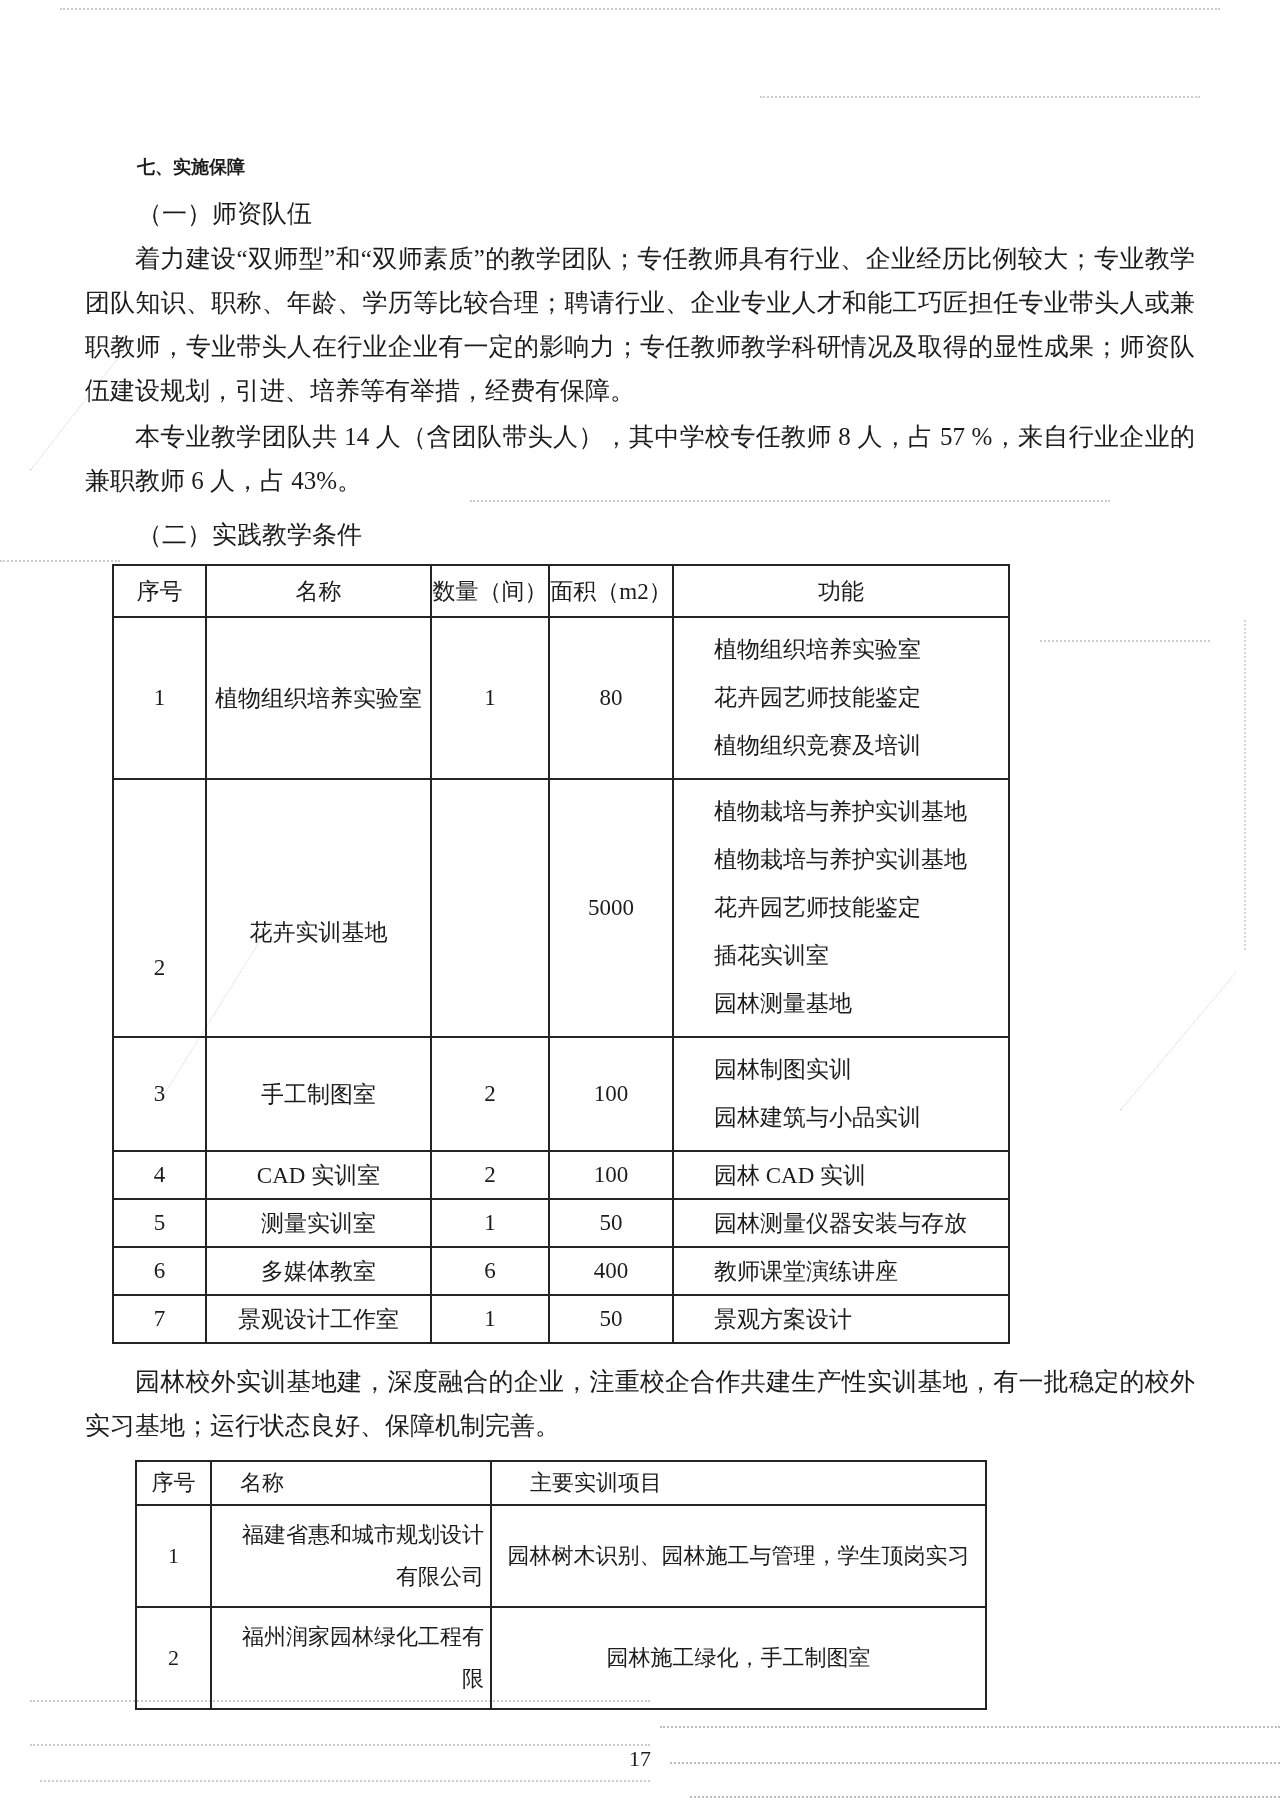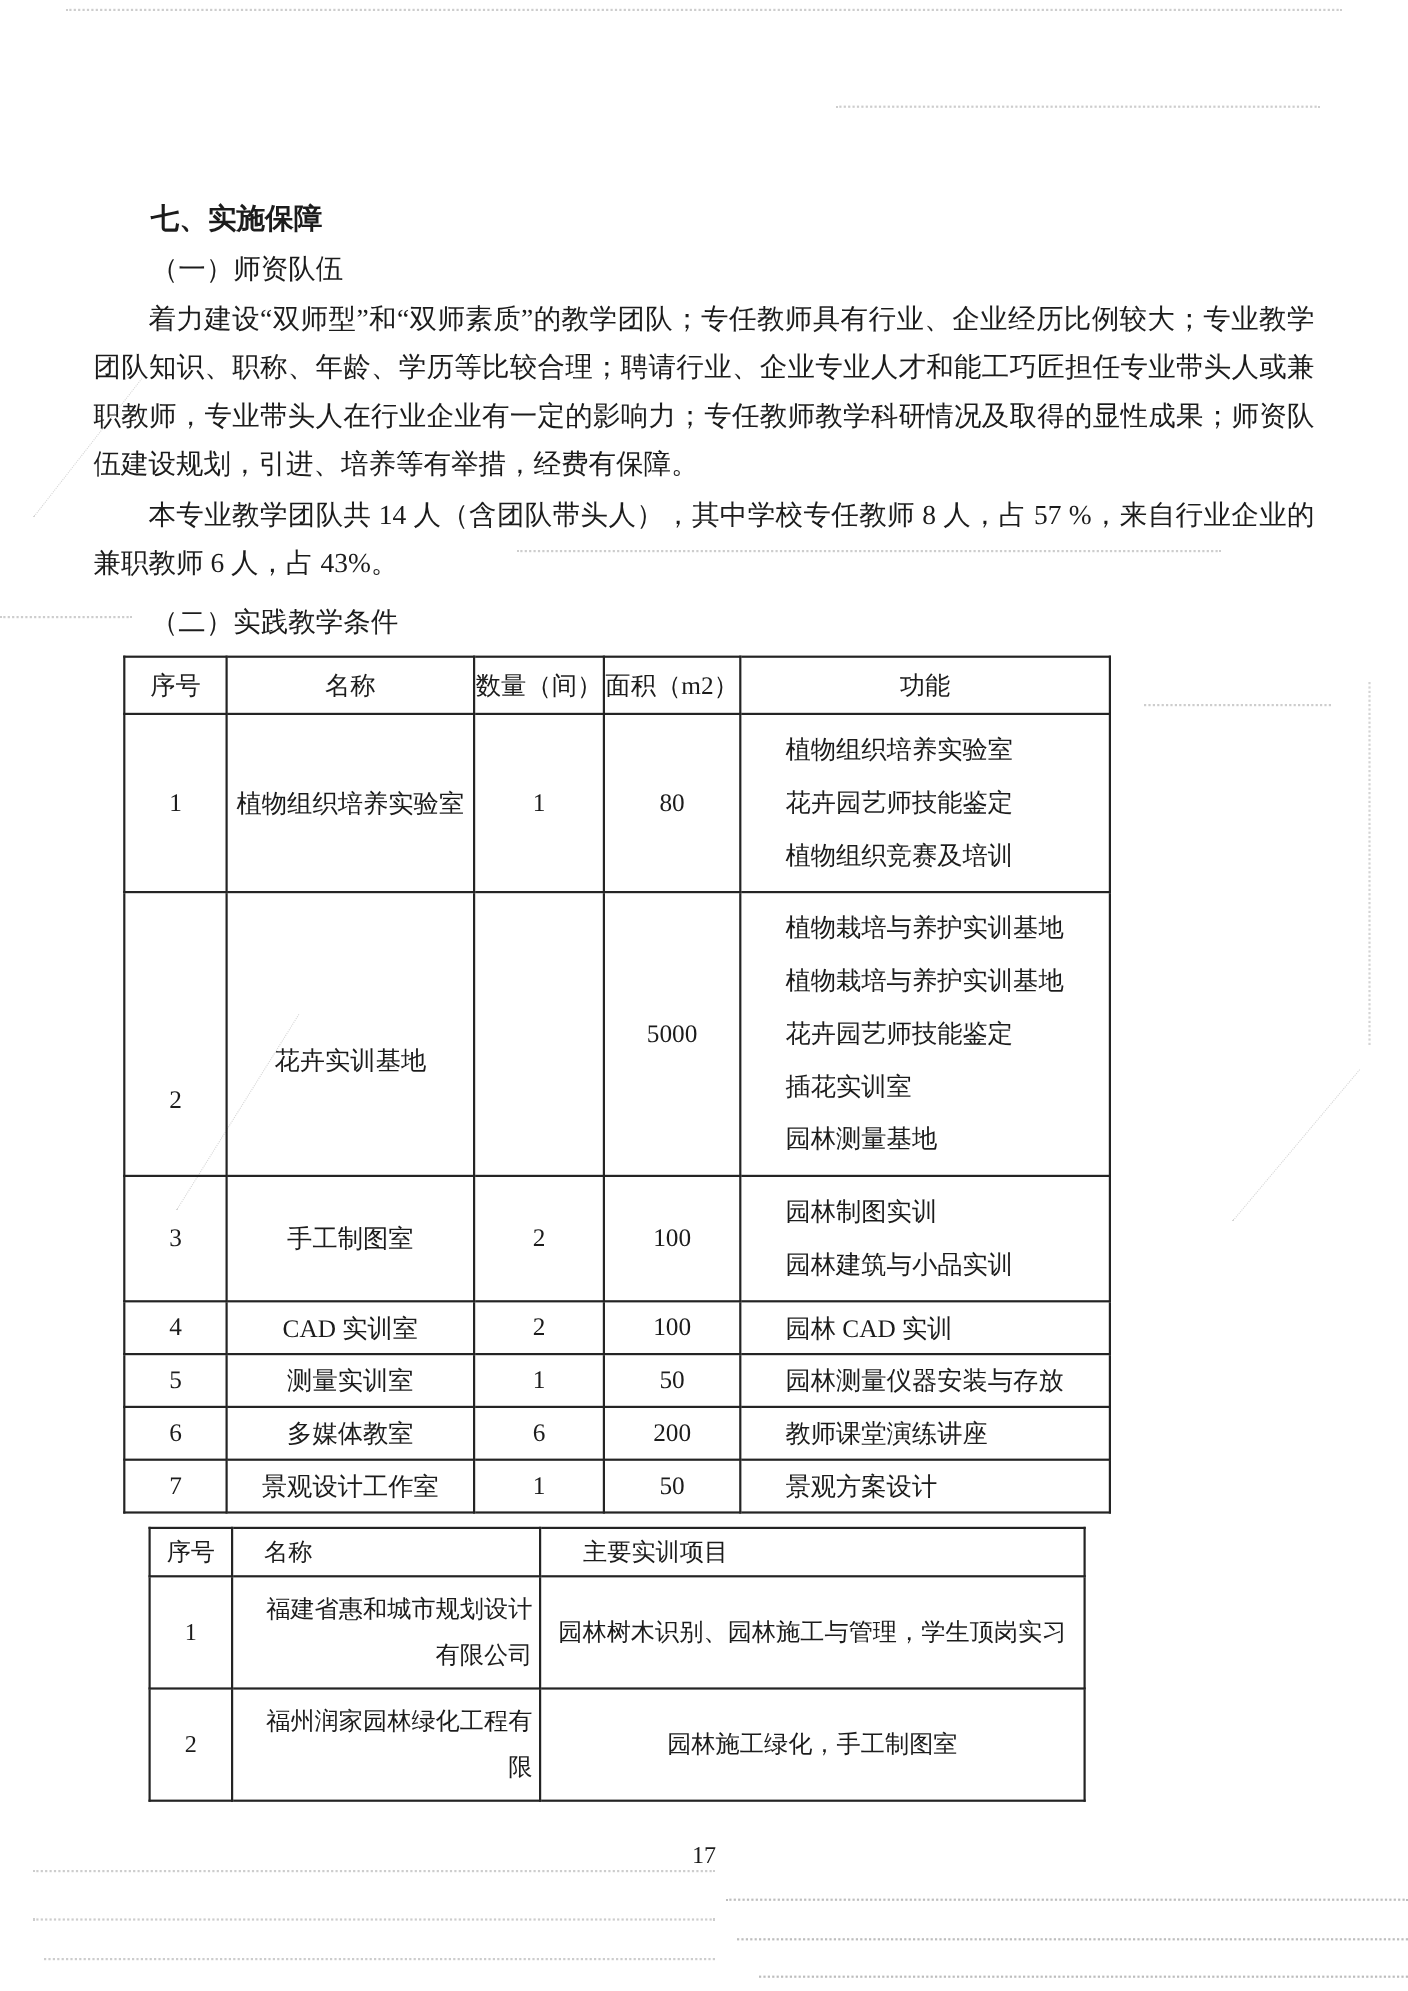--- a/index.html
+++ b/index.html
@@ -6,21 +6,21 @@
   html, body { width: 1280px; height: 1810px; overflow: hidden; }
   body {
     position: relative;
     background: #ffffff;
     font-family: "Liberation Serif", "DejaVu Serif", serif;
     color: #1c1c1c;
   }
   .page { position: relative; z-index: 2; padding: 148px 85px 0 85px; }
 
   .body-line { font-size: 25px; line-height: 30px; }
-  .h1 { font-size: 26px; font-weight: bold; margin-top: 36px; padding-left: 52px; line-height: 30px; }
+  .h1 { font-size: 18px; font-weight: bold; margin-top: 4px; padding-left: 52px; line-height: 30px; }
   .sub { font-size: 25px; margin-top: 17px; padding-left: 52px; line-height: 30px; }
   .para {
     font-size: 25px; line-height: 44px;
     text-align: justify; text-indent: 50px;
     margin-top: 8px;
   }
   .para.tight { margin-top: 2px; }
 
   
   table { border-collapse: collapse; table-layout: fixed; }
@@ -154,33 +154,34 @@
       <td>5</td>
       <td>测量实训室</td>
       <td>1</td>
       <td>50</td>
       <td class="func">园林测量仪器安装与存放</td>
     </tr>
     <tr class="single">
       <td>6</td>
       <td>多媒体教室</td>
       <td>6</td>
-      <td>200</td>
+      <td>400</td>
       <td class="func">教师课堂演练讲座</td>
     </tr>
     <tr class="single">
       <td>7</td>
       <td>景观设计工作室</td>
       <td>1</td>
       <td>50</td>
       <td class="func">景观方案设计</td>
     </tr>
   </tbody>
     </table>
 
+  <div class="para" style="margin-top:16px;">园林校外实训基地建，深度融合的企业，注重校企合作共建生产性实训基地，有一批稳定的校外实习基地；运行状态良好、保障机制完善。</div>
 
   <table class="t2">
     <colgroup>
         <col class="c1">
         <col class="c2">
         <col class="c3">
       </colgroup>
     <tbody>
         <tr>
       <th>序号</th>

